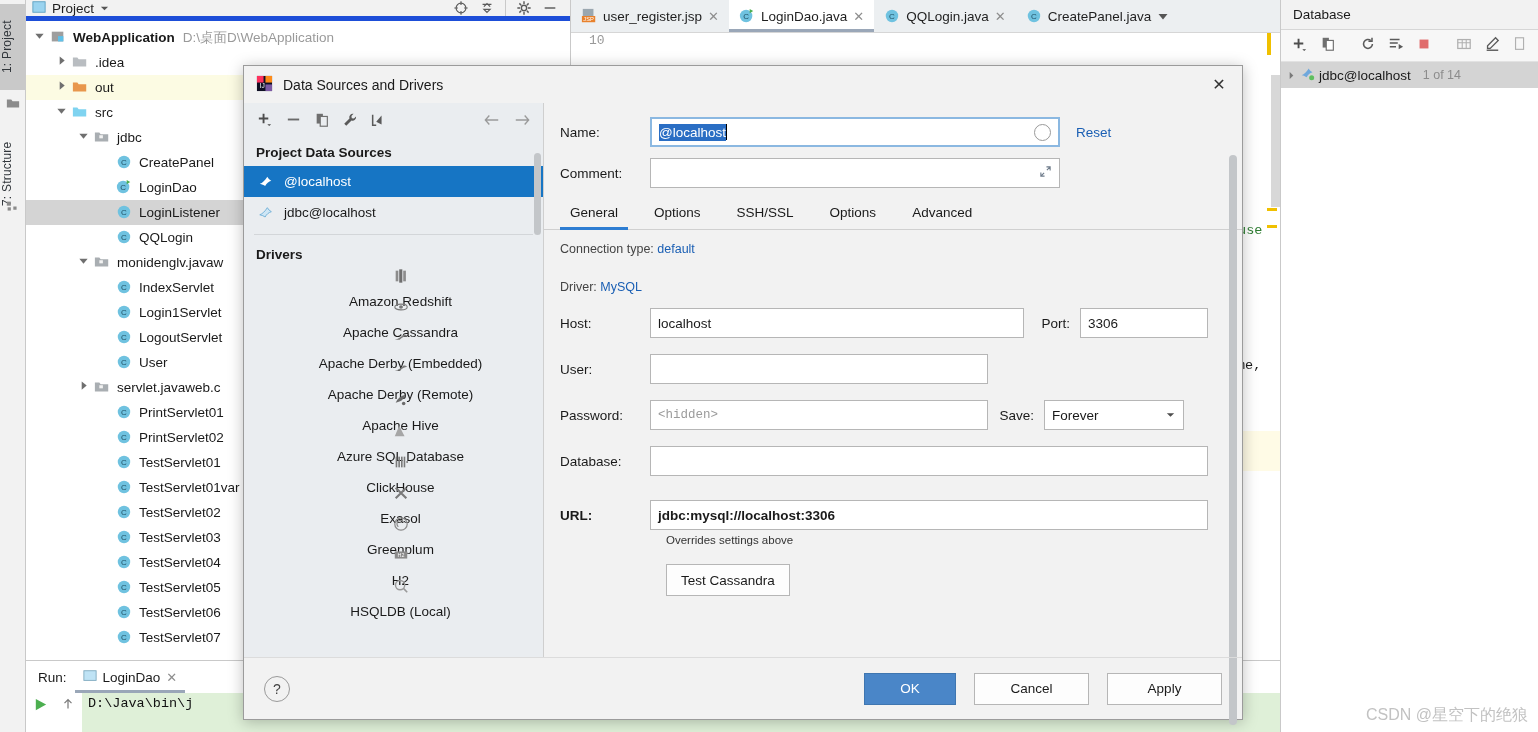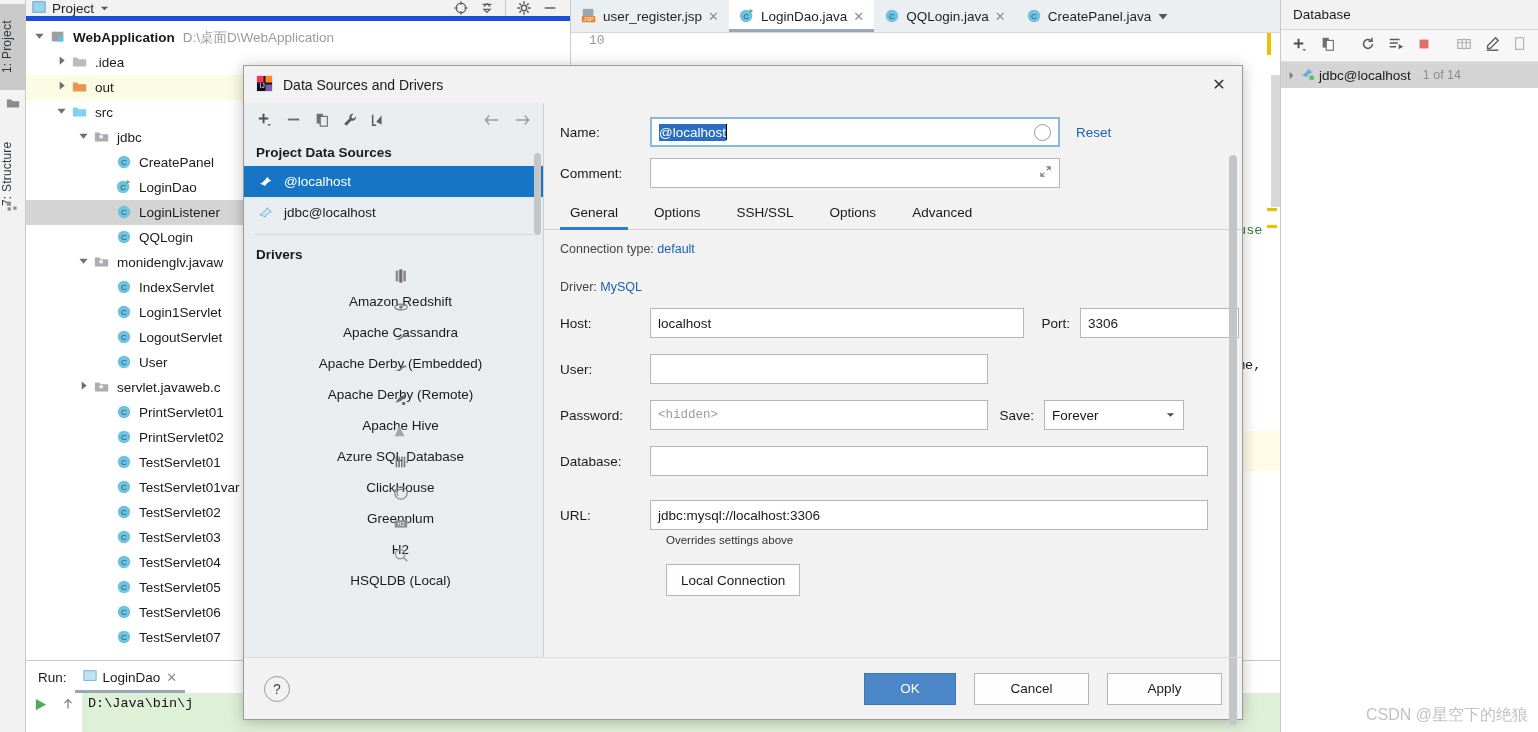--- a/index.html
+++ b/index.html
@@ -797,20 +797,28 @@
                   <rect x="9" y="3" width="1.8" height="12" fill="#7a7a7a"></rect>
                   <rect x="12" y="3" width="1.8" height="12" fill="#7a7a7a"></rect>
                   <rect x="15" y="8" width="1.8" height="2" fill="#7a7a7a"></rect>
                 </svg>
               </span>
               <span>ClickHouse</span>
             </div>
             <div class="drv-item">
               <span>
                 <svg viewBox="0 0 18 18" width="16" height="16" style="display:block">
+                  <path d="M3 3l12 12M15 3L3 15" stroke="#7a7a7a" stroke-width="2.4"></path>
+                </svg>
+              </span>
+              <span>Exasol</span>
+            </div>
+            <div class="drv-item">
+              <span>
+                <svg viewBox="0 0 18 18" width="16" height="16" style="display:block">
                   <circle cx="9" cy="9" r="7" fill="none" stroke="#8a8a8a" stroke-width="1.4"></circle>
                   <path d="M6 12a4 4 0 116-5" fill="none" stroke="#8a8a8a" stroke-width="1.4"></path>
                 </svg>
               </span>
               <span>Greenplum</span>
             </div>
             <div class="drv-item">
               <span>
                 <svg viewBox="0 0 18 18" width="16" height="16" style="display:block">
                   <rect x="2" y="5" width="14" height="8" fill="#8a8a8a"></rect>
@@ -875,21 +883,21 @@
           </span>
         </div>
 
         <div class="fields">
           <div class="f2">
             <span class="lbl">Host:</span>
             <div class="inp" style="width:374px;">
               <span>localhost</span>
             </div>
             <span style="width:56px;text-align:right;padding-right:10px;font-size:13.5px;">Port:</span>
-            <div class="inp" style="width:159px;">
+            <div class="inp" style="width:128px;">
               <span>3306</span>
             </div>
           </div>
 
           <div class="f2">
             <span class="lbl">User:</span>
             <div class="inp" style="width:338px;">
               <span></span>
             </div>
           </div>
@@ -910,30 +918,30 @@
             </div>
           </div>
 
           <div class="f2" style="margin-top:14px;margin-bottom:24px;">
             <span class="lbl">Database:</span>
             <div class="inp" style="width:558px;">
               <span></span>
             </div>
           </div>
 
-          <div class="f2" style="margin-bottom:0;">
+          <div class="f2" style="margin-bottom:0;font-weight:bold;">
             <span class="lbl">URL:</span>
             <div class="inp" style="width:558px;">
               <span>jdbc:mysql://localhost:3306</span>
             </div>
           </div>
           <div class="hintline">Overrides settings above</div>
 
           <div style="margin:18px 0 0 106px;">
-            <div class="btn">Local Connection</div>
+            <div class="btn">Test Cassandra</div>
           </div>
         </div>
         <div class="pane-scroll"></div>
       </div>
     </div>
 
     <div class="dlg-footer">
       <div class="help-btn">?</div>
       <div class="footer-btns">
         <div class="btn-primary">OK</div>

